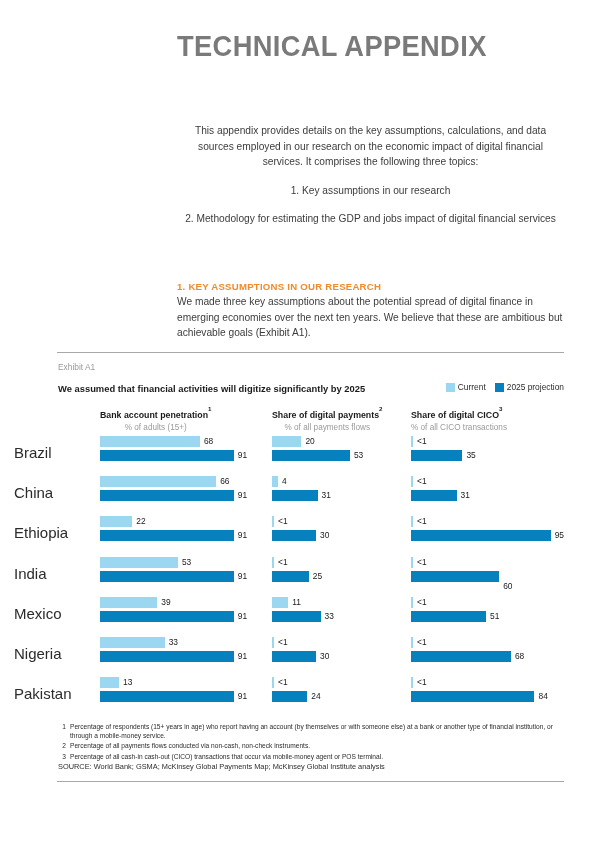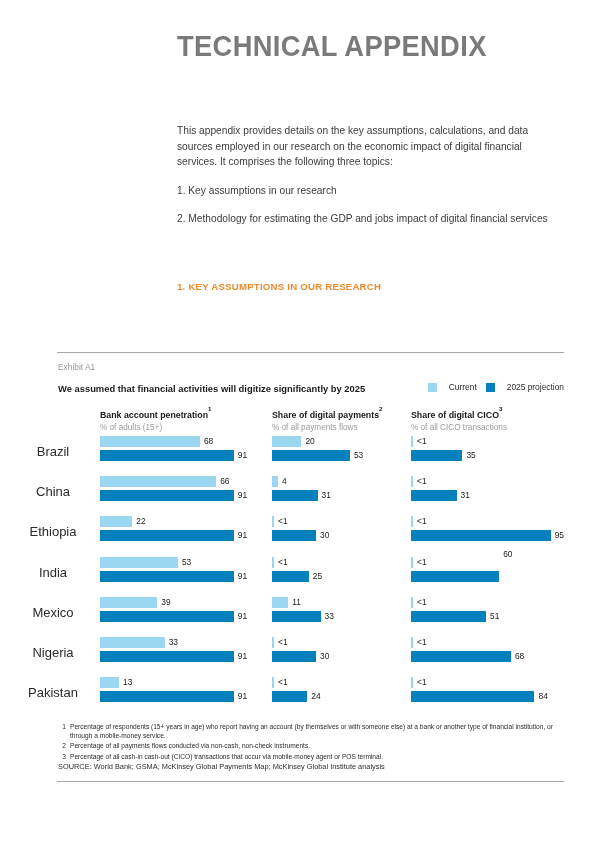--- a/index.html
+++ b/index.html
@@ -11,57 +11,57 @@
   .page{position:absolute;inset:0;}
 
   
   .doc-title{
     position:absolute;left:177px;top:30px;
     font-size:29px;font-weight:bold;letter-spacing:.4px;
     color:#7a7a7a;font-stretch:condensed;transform:scaleX(.94);transform-origin:left top;
   }
 
   
-  .intro{position:absolute;left:177px;top:123px;width:387px;}
+  .intro{position:absolute;left:177px;top:123px;width:387px;text-align:center;}
   .intro p{margin:0;font-size:10.2px;line-height:15.6px;color:#3c3c3c;}
   .intro p.gap{margin-top:13px;}
 
   .sec-head{
     position:absolute;left:177px;top:281px;
     font-size:9.6px;font-weight:bold;color:#f08a2c;letter-spacing:.25px;
   }
   .sec-body{position:absolute;left:177px;top:294px;width:390px;}
   .sec-body p{margin:0;font-size:10.2px;line-height:15.6px;color:#3c3c3c;}
 
   
   .rule{position:absolute;left:57px;width:507px;height:1px;background:#a8a8a8;}
   .rule-top{top:352px;}
   .rule-bottom{top:781px;}
 
   .exhibit-label{position:absolute;left:58px;top:362px;font-size:8.4px;color:#9a9a9a;}
   .exhibit-title{position:absolute;left:58px;top:383px;font-size:9.4px;font-weight:bold;color:#1a1a1a;}
 
   .legend{position:absolute;right:36px;top:382px;display:flex;align-items:center;gap:9px;}
-  .legend .item{display:flex;align-items:center;gap:12px;}
+  .legend .item{display:flex;align-items:center;gap:3px;}
   .legend .sw{width:9px;height:9px;display:block;}
   .legend .sw.cur{background:#9BD7F0;}
   .legend .sw.proj{background:#0681BD;}
   .legend .lb{font-size:8.4px;color:#2b2b2b;white-space:nowrap;}
 
   
   .col-head{position:absolute;}
   .col-head .h1{font-size:8.8px;font-weight:bold;color:#1a1a1a;white-space:nowrap;}
   .col-head .h1 sup{font-size:6.2px;font-weight:bold;top:-.45em;position:relative;}
-  .col-head .h2{font-size:8.2px;color:#9a9a9a;margin-top:3px;white-space:nowrap;}
+  .col-head .h2{font-size:8.2px;color:#9a9a9a;margin-top:3px;white-space:nowrap;text-align:center;}
 
   
   .chart{position:absolute;left:0;top:0;}
   .country{
-    position:absolute;font-size:13px;color:#2b2b2b;
-    text-align:center;width:78px;left:14px;
+    position:absolute;font-size:15px;color:#2b2b2b;
+    text-align:left;width:78px;left:14px;
   }
   .bar{position:absolute;height:11px;}
   .bar.cur{background:#9BD7F0;}
   .bar.proj{background:#0681BD;}
   .val{position:absolute;font-size:8.4px;color:#1a1a1a;line-height:11px;white-space:nowrap;}
 
   
   .notes{position:absolute;left:58px;top:722px;width:500px;}
   .note{position:relative;font-size:6.6px;line-height:9.2px;color:#2b2b2b;padding-left:12px;margin-bottom:1px;}
   .note .n{position:absolute;left:0;top:0;width:8px;text-align:right;}
@@ -74,20 +74,23 @@
 
   <div class="doc-title">TECHNICAL APPENDIX</div>
 
   <div class="intro">
     <p>This appendix provides details on the key assumptions, calculations, and data sources employed in our research on the economic impact of digital financial services. It comprises the following three topics:</p>
     <p class="gap">1. Key assumptions in our research</p>
     <p class="gap">2. Methodology for estimating the GDP and jobs impact of digital financial services</p>
   </div>
 
   <div class="sec-head">1. KEY ASSUMPTIONS IN OUR RESEARCH</div>
+  <div class="sec-body">
+    <p>We made three key assumptions about the potential spread of digital finance in emerging economies over the next ten years. We believe that these are ambitious but achievable goals (Exhibit A1).</p>
+  </div>
 
   <div class="rule rule-top"></div>
   <div class="rule rule-bottom"></div>
 
   <div class="exhibit-label">Exhibit A1</div>
   <div class="exhibit-title">We assumed that financial activities will digitize significantly by 2025</div>
 
   <div class="legend">
     <div class="item">
       <span class="sw cur"></span>
@@ -176,21 +179,21 @@
       <div class="val" style="left: 417px; top: 476.2px;">&lt;1</div>
       <div class="bar proj" style="left: 411px; top: 490.2px; width: 45.57px;"></div>
       <div class="val" style="left: 460.57px; top: 490.2px;">31</div>
       <div class="bar cur" style="left: 411px; top: 516.4px; width: 2px;"></div>
       <div class="val" style="left: 417px; top: 516.4px;">&lt;1</div>
       <div class="bar proj" style="left: 411px; top: 530.4px; width: 139.65px;"></div>
       <div class="val" style="left: 554.65px; top: 530.4px;">95</div>
       <div class="bar cur" style="left: 411px; top: 556.6px; width: 2px;"></div>
       <div class="val" style="left: 417px; top: 556.6px;">&lt;1</div>
       <div class="bar proj" style="left: 411px; top: 570.6px; width: 88.2px;"></div>
-      <div class="val" style="left: 503.2px; top: 549px;">60</div>
+      <div class="val" style="left: 503.2px; top: 581px;">60</div>
       <div class="bar cur" style="left: 411px; top: 596.8px; width: 2px;"></div>
       <div class="val" style="left: 417px; top: 596.8px;">&lt;1</div>
       <div class="bar proj" style="left: 411px; top: 610.8px; width: 74.97px;"></div>
       <div class="val" style="left: 489.97px; top: 610.8px;">51</div>
       <div class="bar cur" style="left: 411px; top: 637px; width: 2px;"></div>
       <div class="val" style="left: 417px; top: 637px;">&lt;1</div>
       <div class="bar proj" style="left: 411px; top: 651px; width: 99.96px;"></div>
       <div class="val" style="left: 514.96px; top: 651px;">68</div>
       <div class="bar cur" style="left: 411px; top: 677.2px; width: 2px;"></div>
       <div class="val" style="left: 417px; top: 677.2px;">&lt;1</div>

